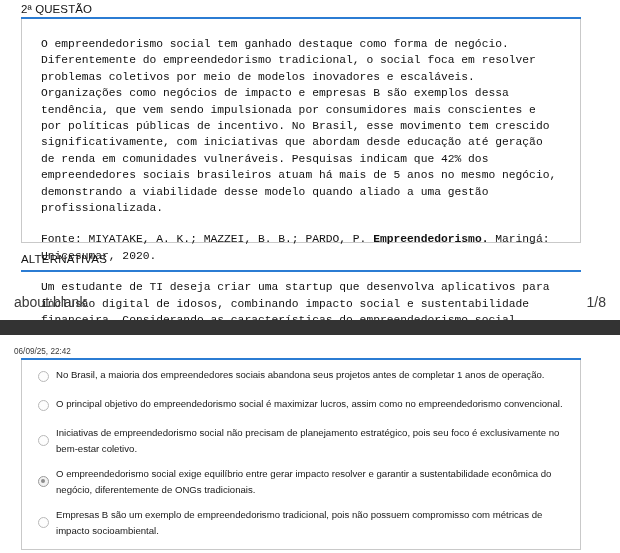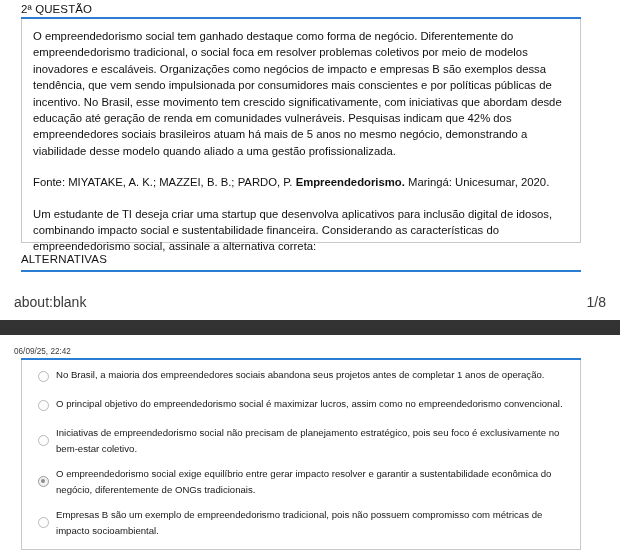--- a/index.html
+++ b/index.html
@@ -59,21 +59,22 @@
   }
 
   .question-body {
     padding: 9px 11px 0 11px;
     font-size: 11.3px;
     line-height: 16.4px;
     color: #111111;
     text-align: left;
   }
   .question-body p {
-    margin: 0;
+    margin: 8px;
+    font-family: Liberation Mono, monospace;
   }
   .question-body p + p {
     margin-top: 15px;
   }
   .question-body b {
     font-weight: bold;
   }
 
   .alternativas-heading {
     position: absolute;

